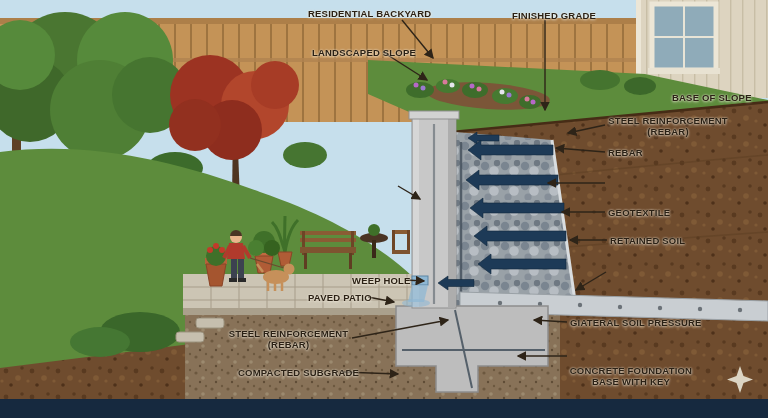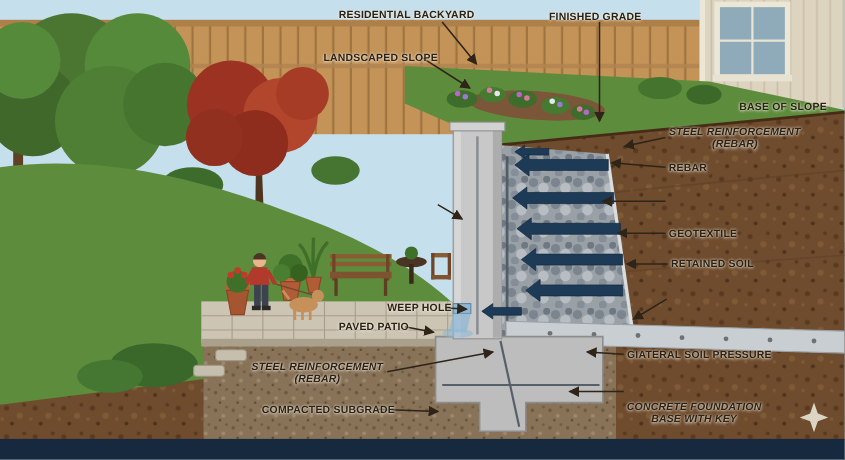--- a/index.html
+++ b/index.html
@@ -1,20 +1,20 @@
 <!DOCTYPE html>
 <html><head>
 <meta charset="utf-8">
 <style>
   html,body{margin:0;padding:0;background:#222;}
   .stage{position:relative;width:768px;height:418px;overflow:hidden;background:#c6dfec;font-family:"Liberation Sans",sans-serif;}
   .stage svg{position:absolute;left:0;top:0;}
   .lbl{position:absolute;font:700 9.5px/11px "Liberation Sans",sans-serif;color:#2b2115;letter-spacing:.2px;white-space:pre-line;
        text-shadow:0 0 2px rgba(246,240,226,.95),0 1px 3px rgba(246,240,226,.7);}
-  .c{text-align:center;font-style:italic;}
+  .c{text-align:center;}
 </style>
 </head>
 <body>
 
 <div class="stage">
 
 <svg width="768" height="418" viewBox="0 0 768 418">
   <defs>
     <pattern id="planks" width="16" height="24" patternUnits="userSpaceOnUse">
       <rect width="16" height="24" fill="#c49357"></rect>
@@ -254,22 +254,22 @@
     <line x1="567" y1="356" x2="518" y2="356" marker-end="url(#ah)"></line>
     <line x1="398" y1="186" x2="420" y2="199" marker-end="url(#ah)"></line>
     <line x1="405" y1="280" x2="424" y2="281" marker-end="url(#ah)"></line>
     <line x1="368" y1="297" x2="394" y2="302" marker-end="url(#ah)"></line>
     <line x1="352" y1="338" x2="448" y2="320" marker-end="url(#ah)"></line>
     <line x1="342" y1="372" x2="398" y2="374" marker-end="url(#ah)"></line>
   </g>
 </svg>
 
 <div class="lbl" style="left:308px;top:8px">RESIDENTIAL BACKYARD</div>
-<div class="lbl" style="left:499px;top:10px">FINISHED GRADE</div>
-<div class="lbl" style="left:294px;top:47px">LANDSCAPED SLOPE</div>
+<div class="lbl" style="left:512px;top:10px">FINISHED GRADE</div>
+<div class="lbl" style="left:312px;top:47px">LANDSCAPED SLOPE</div>
 <div class="lbl" style="left:672px;top:92px">BASE OF SLOPE</div>
 <div class="lbl c" style="left:608px;top:115px;width:120px">STEEL REINFORCEMENT
 (REBAR)</div>
 <div class="lbl" style="left:608px;top:147px">REBAR</div>
 <div class="lbl" style="left:608px;top:207px">GEOTEXTILE</div>
 <div class="lbl" style="left:610px;top:235px">RETAINED SOIL</div>
 <div class="lbl" style="left:570px;top:317px">GIATERAL SOIL PRESSURE</div>
 <div class="lbl c" style="left:566px;top:365px;width:130px">CONCRETE FOUNDATION
 BASE WITH KEY</div>
 <div class="lbl" style="left:352px;top:275px">WEEP HOLE</div>

